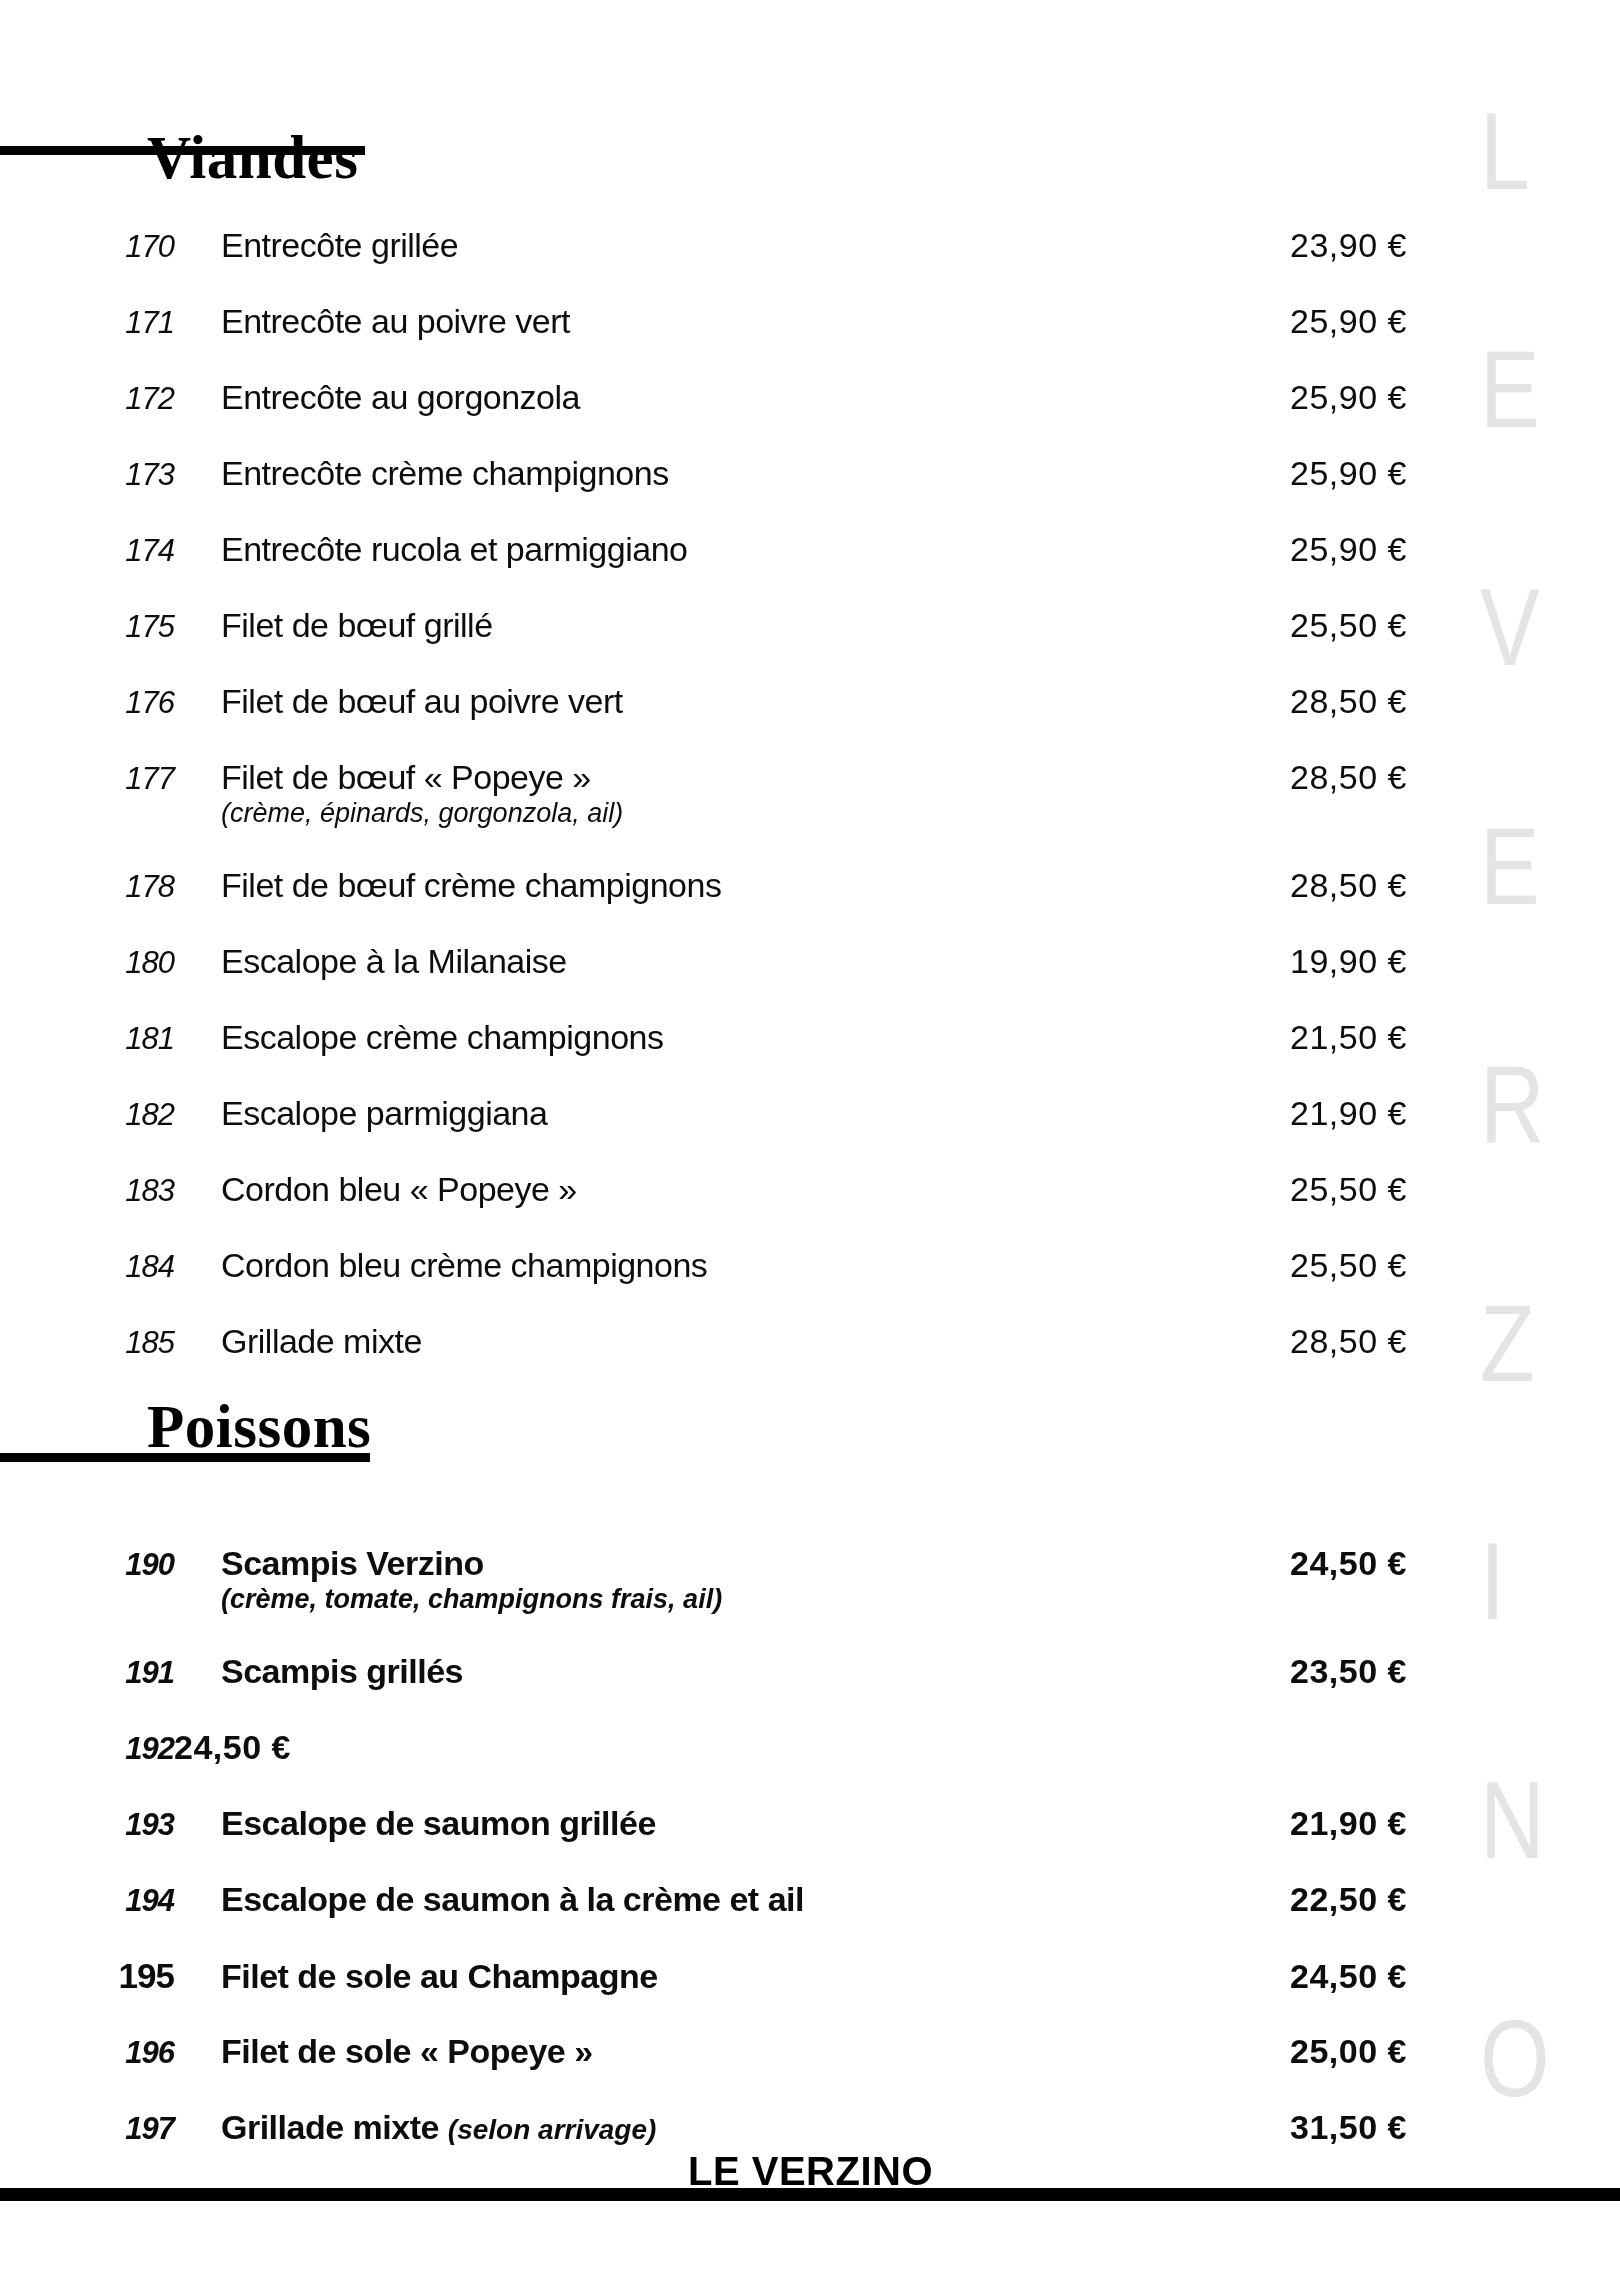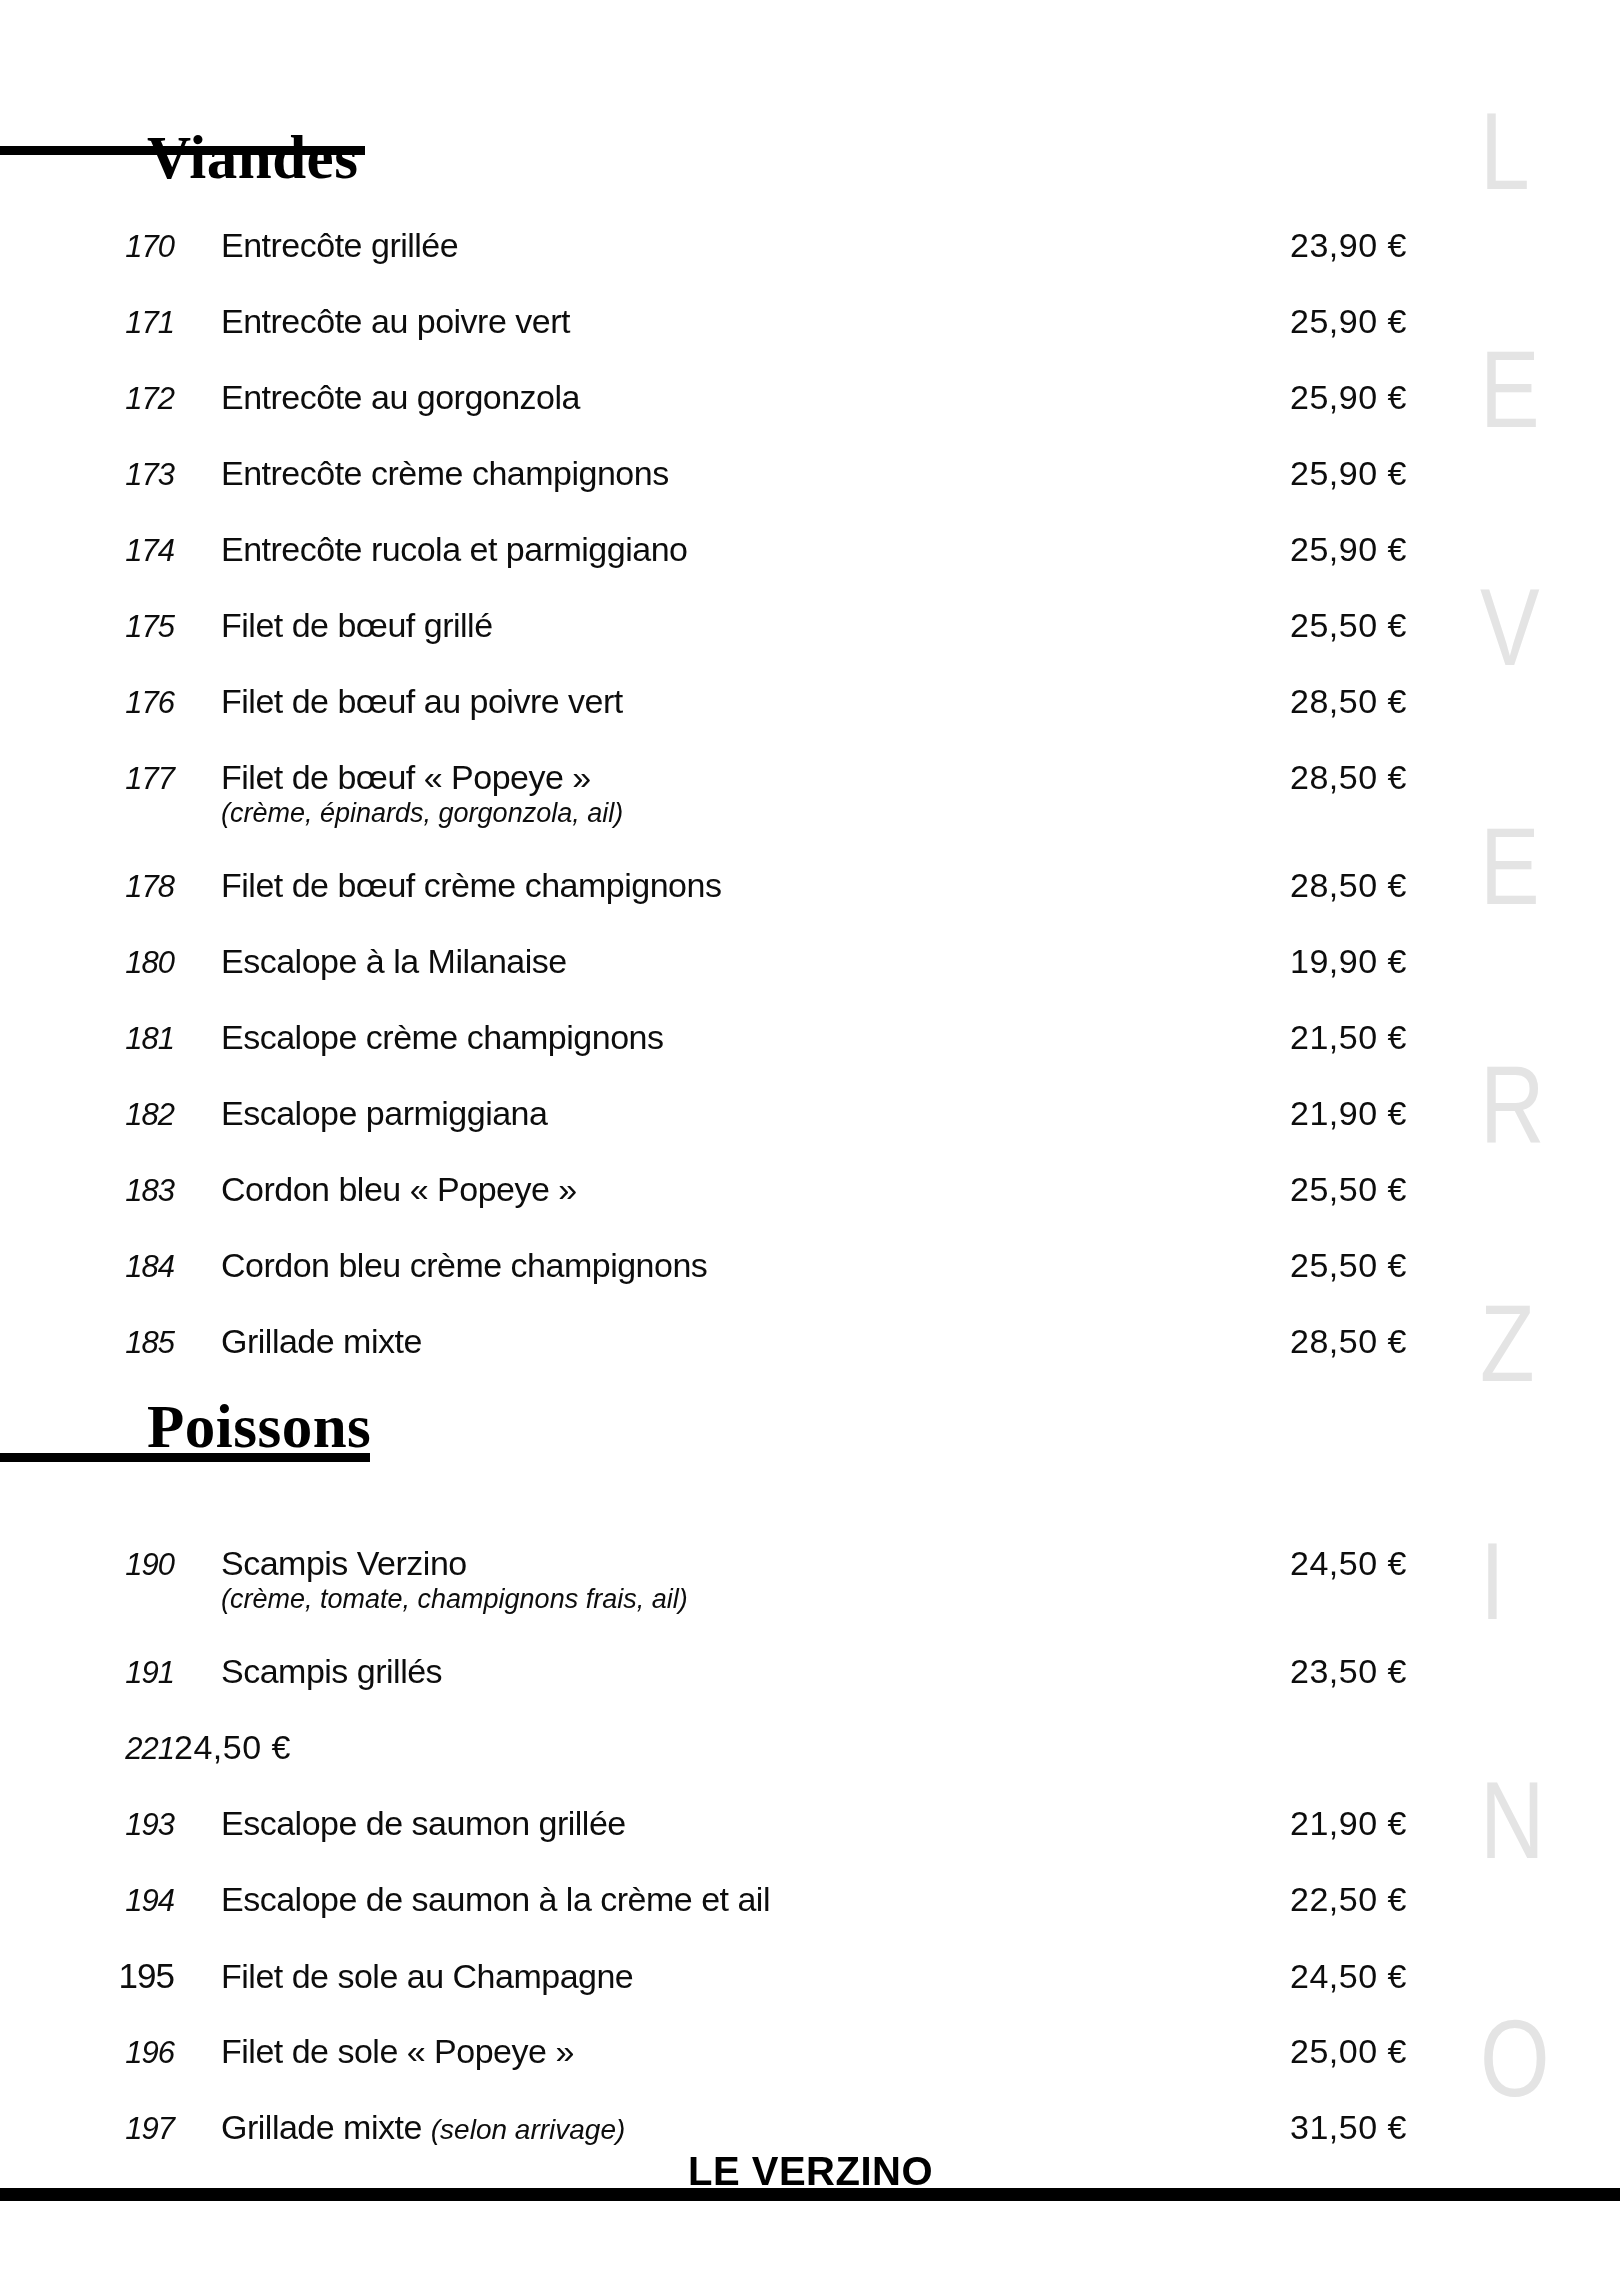--- a/index.html
+++ b/index.html
@@ -213,33 +213,33 @@
       </div>
       <div class="row">
         <span class="num">185</span>
         <span class="name"><span>Grillade mixte</span></span>
         <span class="price">28,50 €</span>
       </div>
     </div>
 
   <div class="heading" style="top:1396px;">Poissons</div>
   <div class="rule" style="top:1453px; width:370px;"></div>
-  <div class="rows" style="top:1544px;">
+  <div class="rows" style="top:1544px;font-weight:bold;">
       <div class="row">
         <span class="num">190</span>
         <span class="name"><span>Scampis Verzino</span><div class="desc">(crème, tomate, champignons frais, ail)</div></span>
         <span class="price">24,50 €</span>
       </div>
       <div class="row">
         <span class="num">191</span>
         <span class="name"><span>Scampis grillés</span></span>
         <span class="price">23,50 €</span>
       </div>
       <div class="row">
-        <span class="num">221</span>
+        <span class="num">192</span>
         <span class="price">24,50 €</span>
       </div>
       <div class="row">
         <span class="num">193</span>
         <span class="name"><span>Escalope de saumon grillée</span></span>
         <span class="price">21,90 €</span>
       </div>
       <div class="row">
         <span class="num">194</span>
         <span class="name"><span>Escalope de saumon à la crème et ail</span></span>

